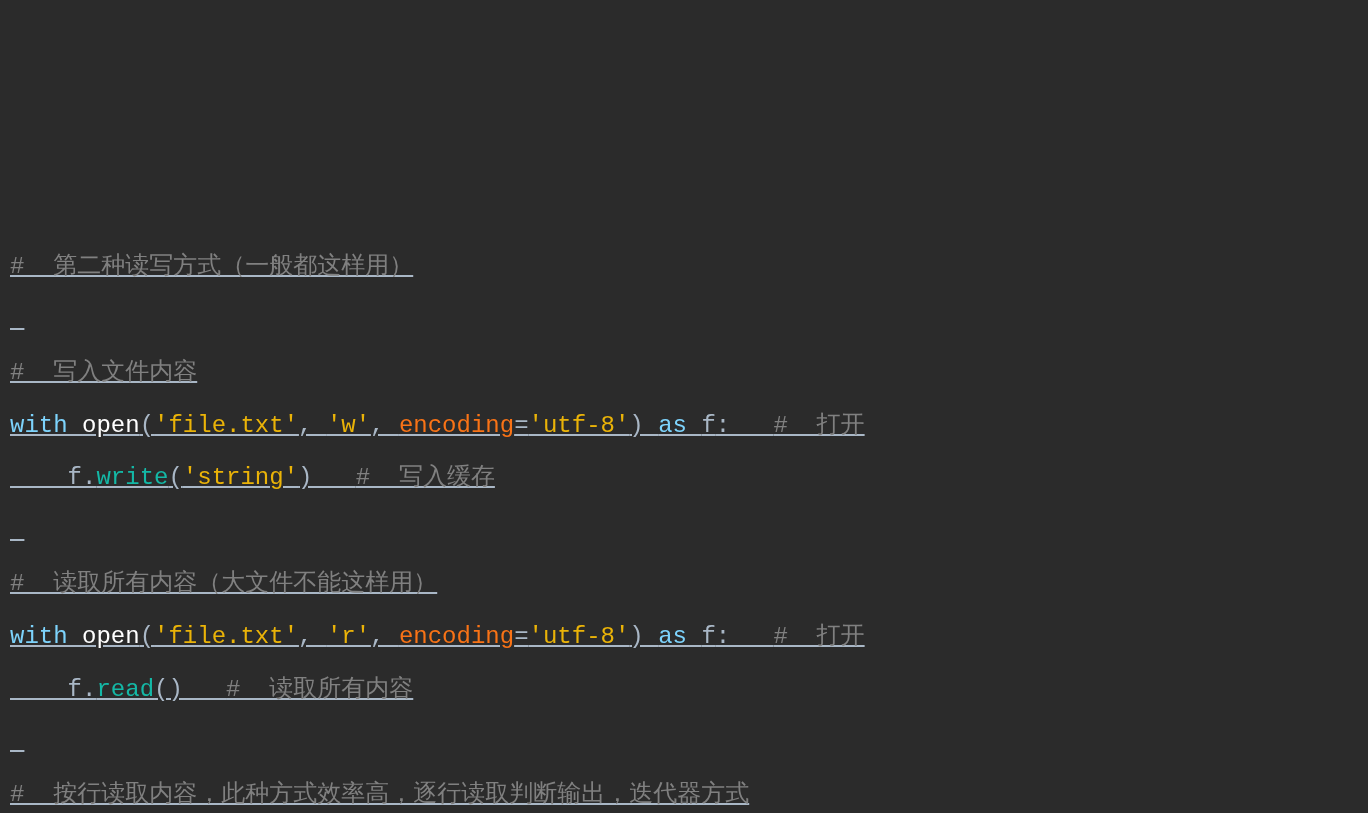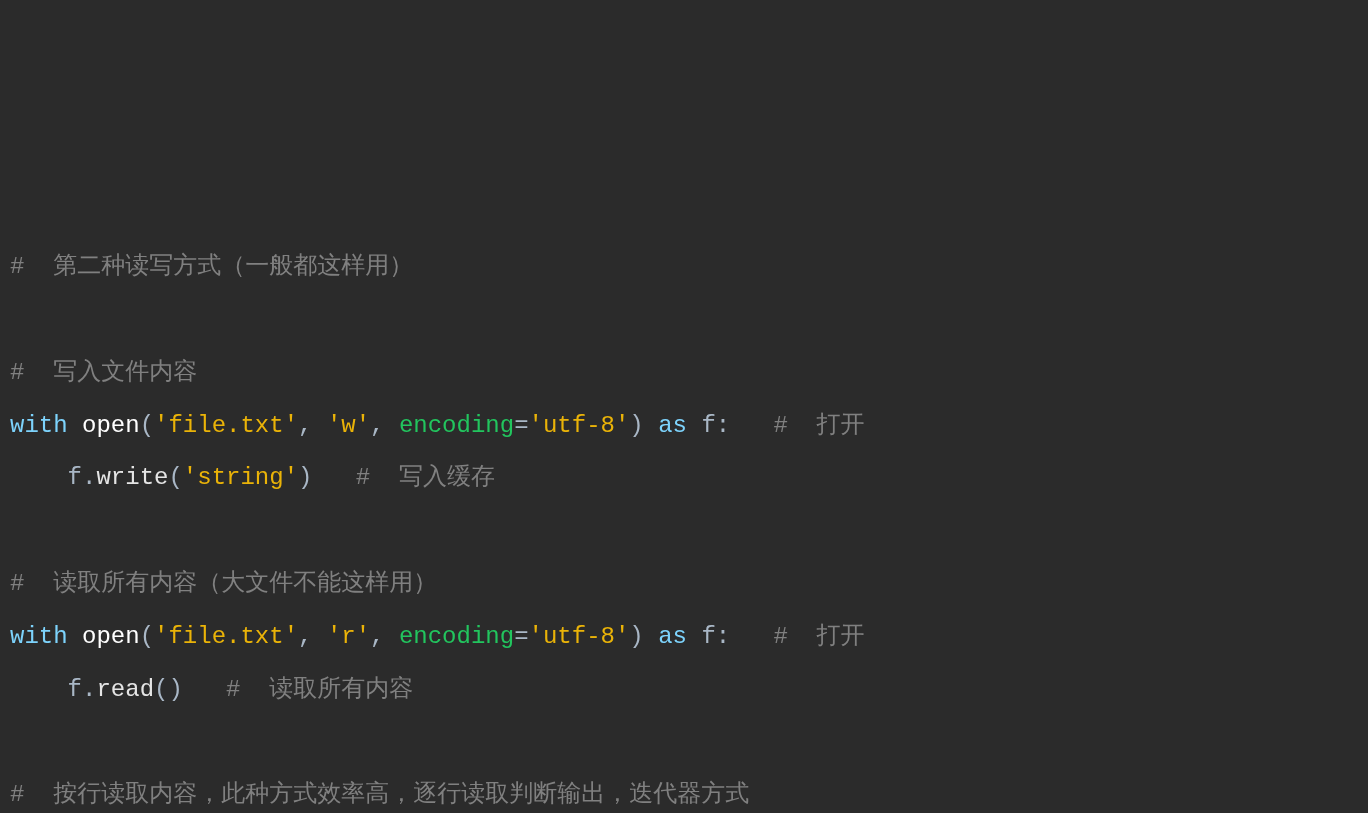--- a/index.html
+++ b/index.html
@@ -8,29 +8,30 @@
     font-family: "Consolas", "Monaco", "Courier New", monospace;
     font-size: 24px;
     line-height: 2.2;
     color: #a9b7c6;
     padding: 30px 10px;
     white-space: pre;
     overflow: hidden;
   }
   .code-line {
     display: block;
+    text-decoration: underline;
   }
   .comment { color: #808080; }
   .keyword { color: #7dd3fc; }
   .builtin { color: #ffffff; }
   .string  { color: #eab308; }
   .punct   { color: #a9b7c6; }
   .ident   { color: #a9b7c6; }
-  .func    { color: #e5e5e5; }
-  .param   { color: #22c55e; }
+  .func    { color: #14b8a6; }
+  .param   { color: #f97316; }
 </style>
 </head>
 <body>
 
 
 
 <div id="code-container"><span class="code-line"><span class="comment">#  第二种读写方式（一般都这样用）</span></span><span class="code-line">&nbsp;</span><span class="code-line"><span class="comment">#  写入文件内容</span></span><span class="code-line"><span class="keyword">with </span><span class="builtin">open</span><span class="punct">(</span><span class="string">'file.txt'</span><span class="punct">, </span><span class="string">'w'</span><span class="punct">, </span><span class="param">encoding</span><span class="punct">=</span><span class="string">'utf-8'</span><span class="punct">) </span><span class="keyword">as </span><span class="ident">f</span><span class="punct">:   </span><span class="comment">#  打开</span></span><span class="code-line"><span class="ident">    f.</span><span class="func">write</span><span class="punct">(</span><span class="string">'string'</span><span class="punct">)   </span><span class="comment">#  写入缓存</span></span><span class="code-line">&nbsp;</span><span class="code-line"><span class="comment">#  读取所有内容（大文件不能这样用）</span></span><span class="code-line"><span class="keyword">with </span><span class="builtin">open</span><span class="punct">(</span><span class="string">'file.txt'</span><span class="punct">, </span><span class="string">'r'</span><span class="punct">, </span><span class="param">encoding</span><span class="punct">=</span><span class="string">'utf-8'</span><span class="punct">) </span><span class="keyword">as </span><span class="ident">f</span><span class="punct">:   </span><span class="comment">#  打开</span></span><span class="code-line"><span class="ident">    f.</span><span class="func">read</span><span class="punct">()   </span><span class="comment">#  读取所有内容</span></span><span class="code-line">&nbsp;</span><span class="code-line"><span class="comment">#  按行读取内容，此种方式效率高，逐行读取判断输出，迭代器方式</span></span></div>
 
 
 

